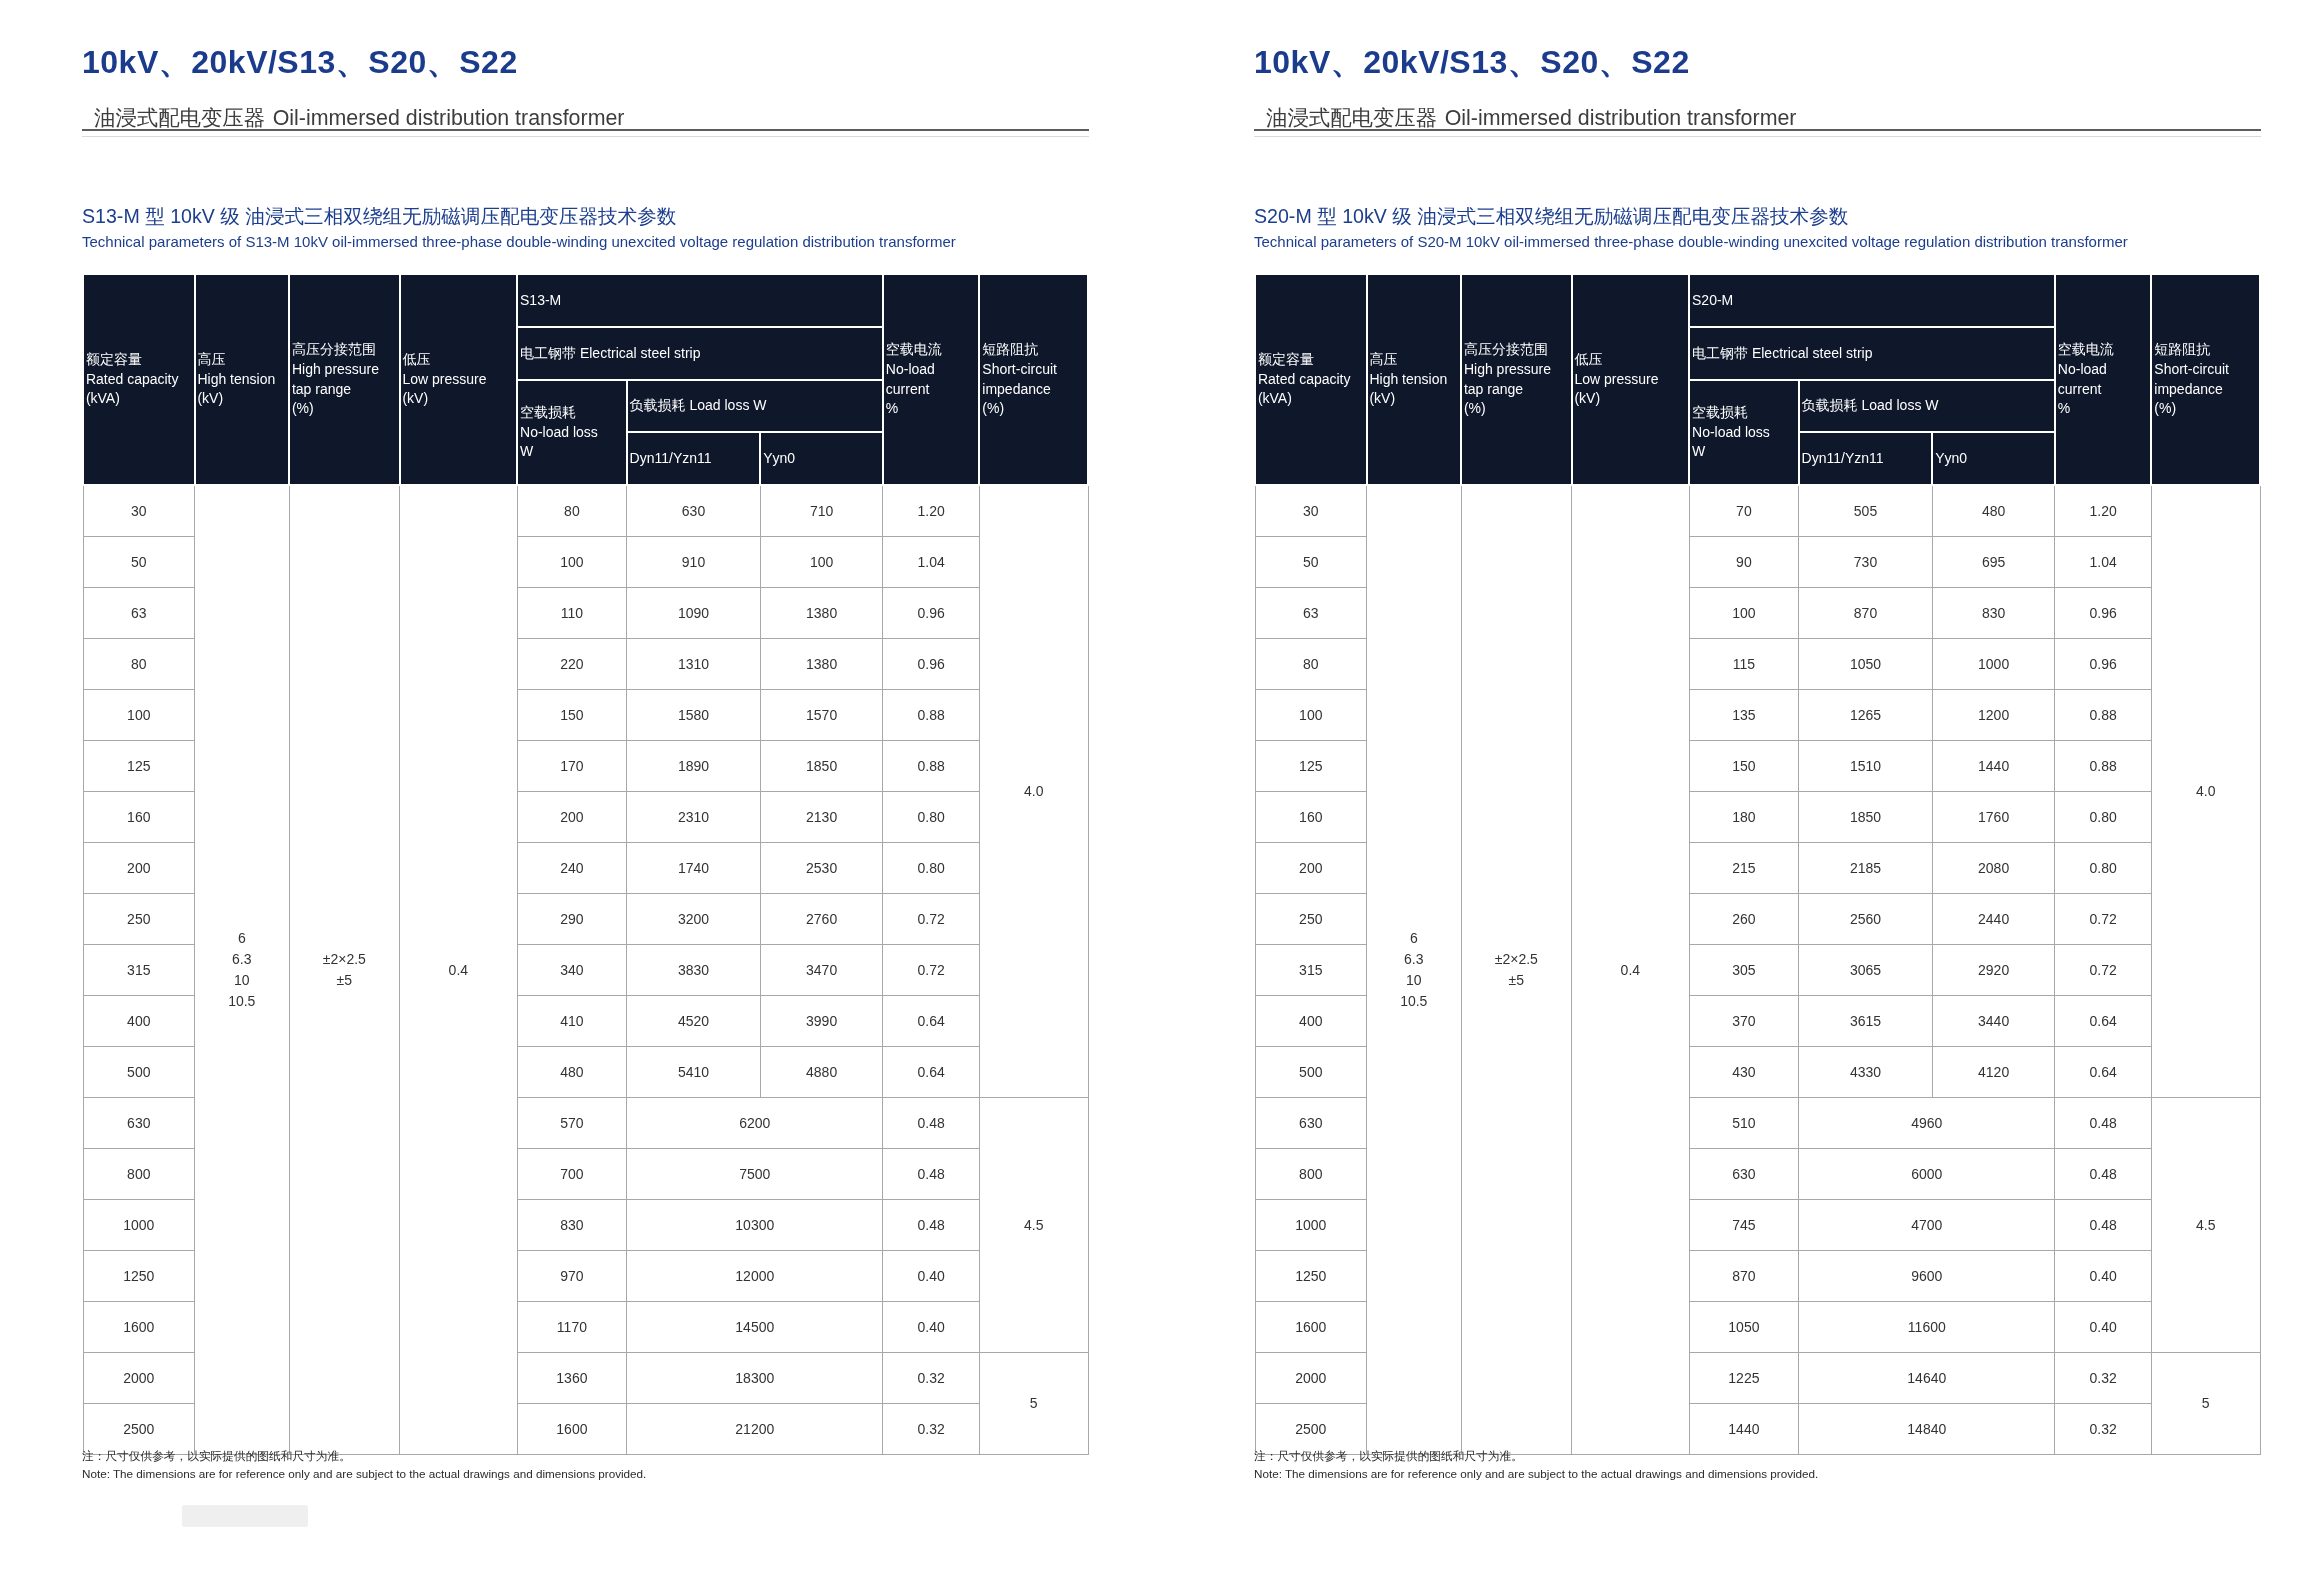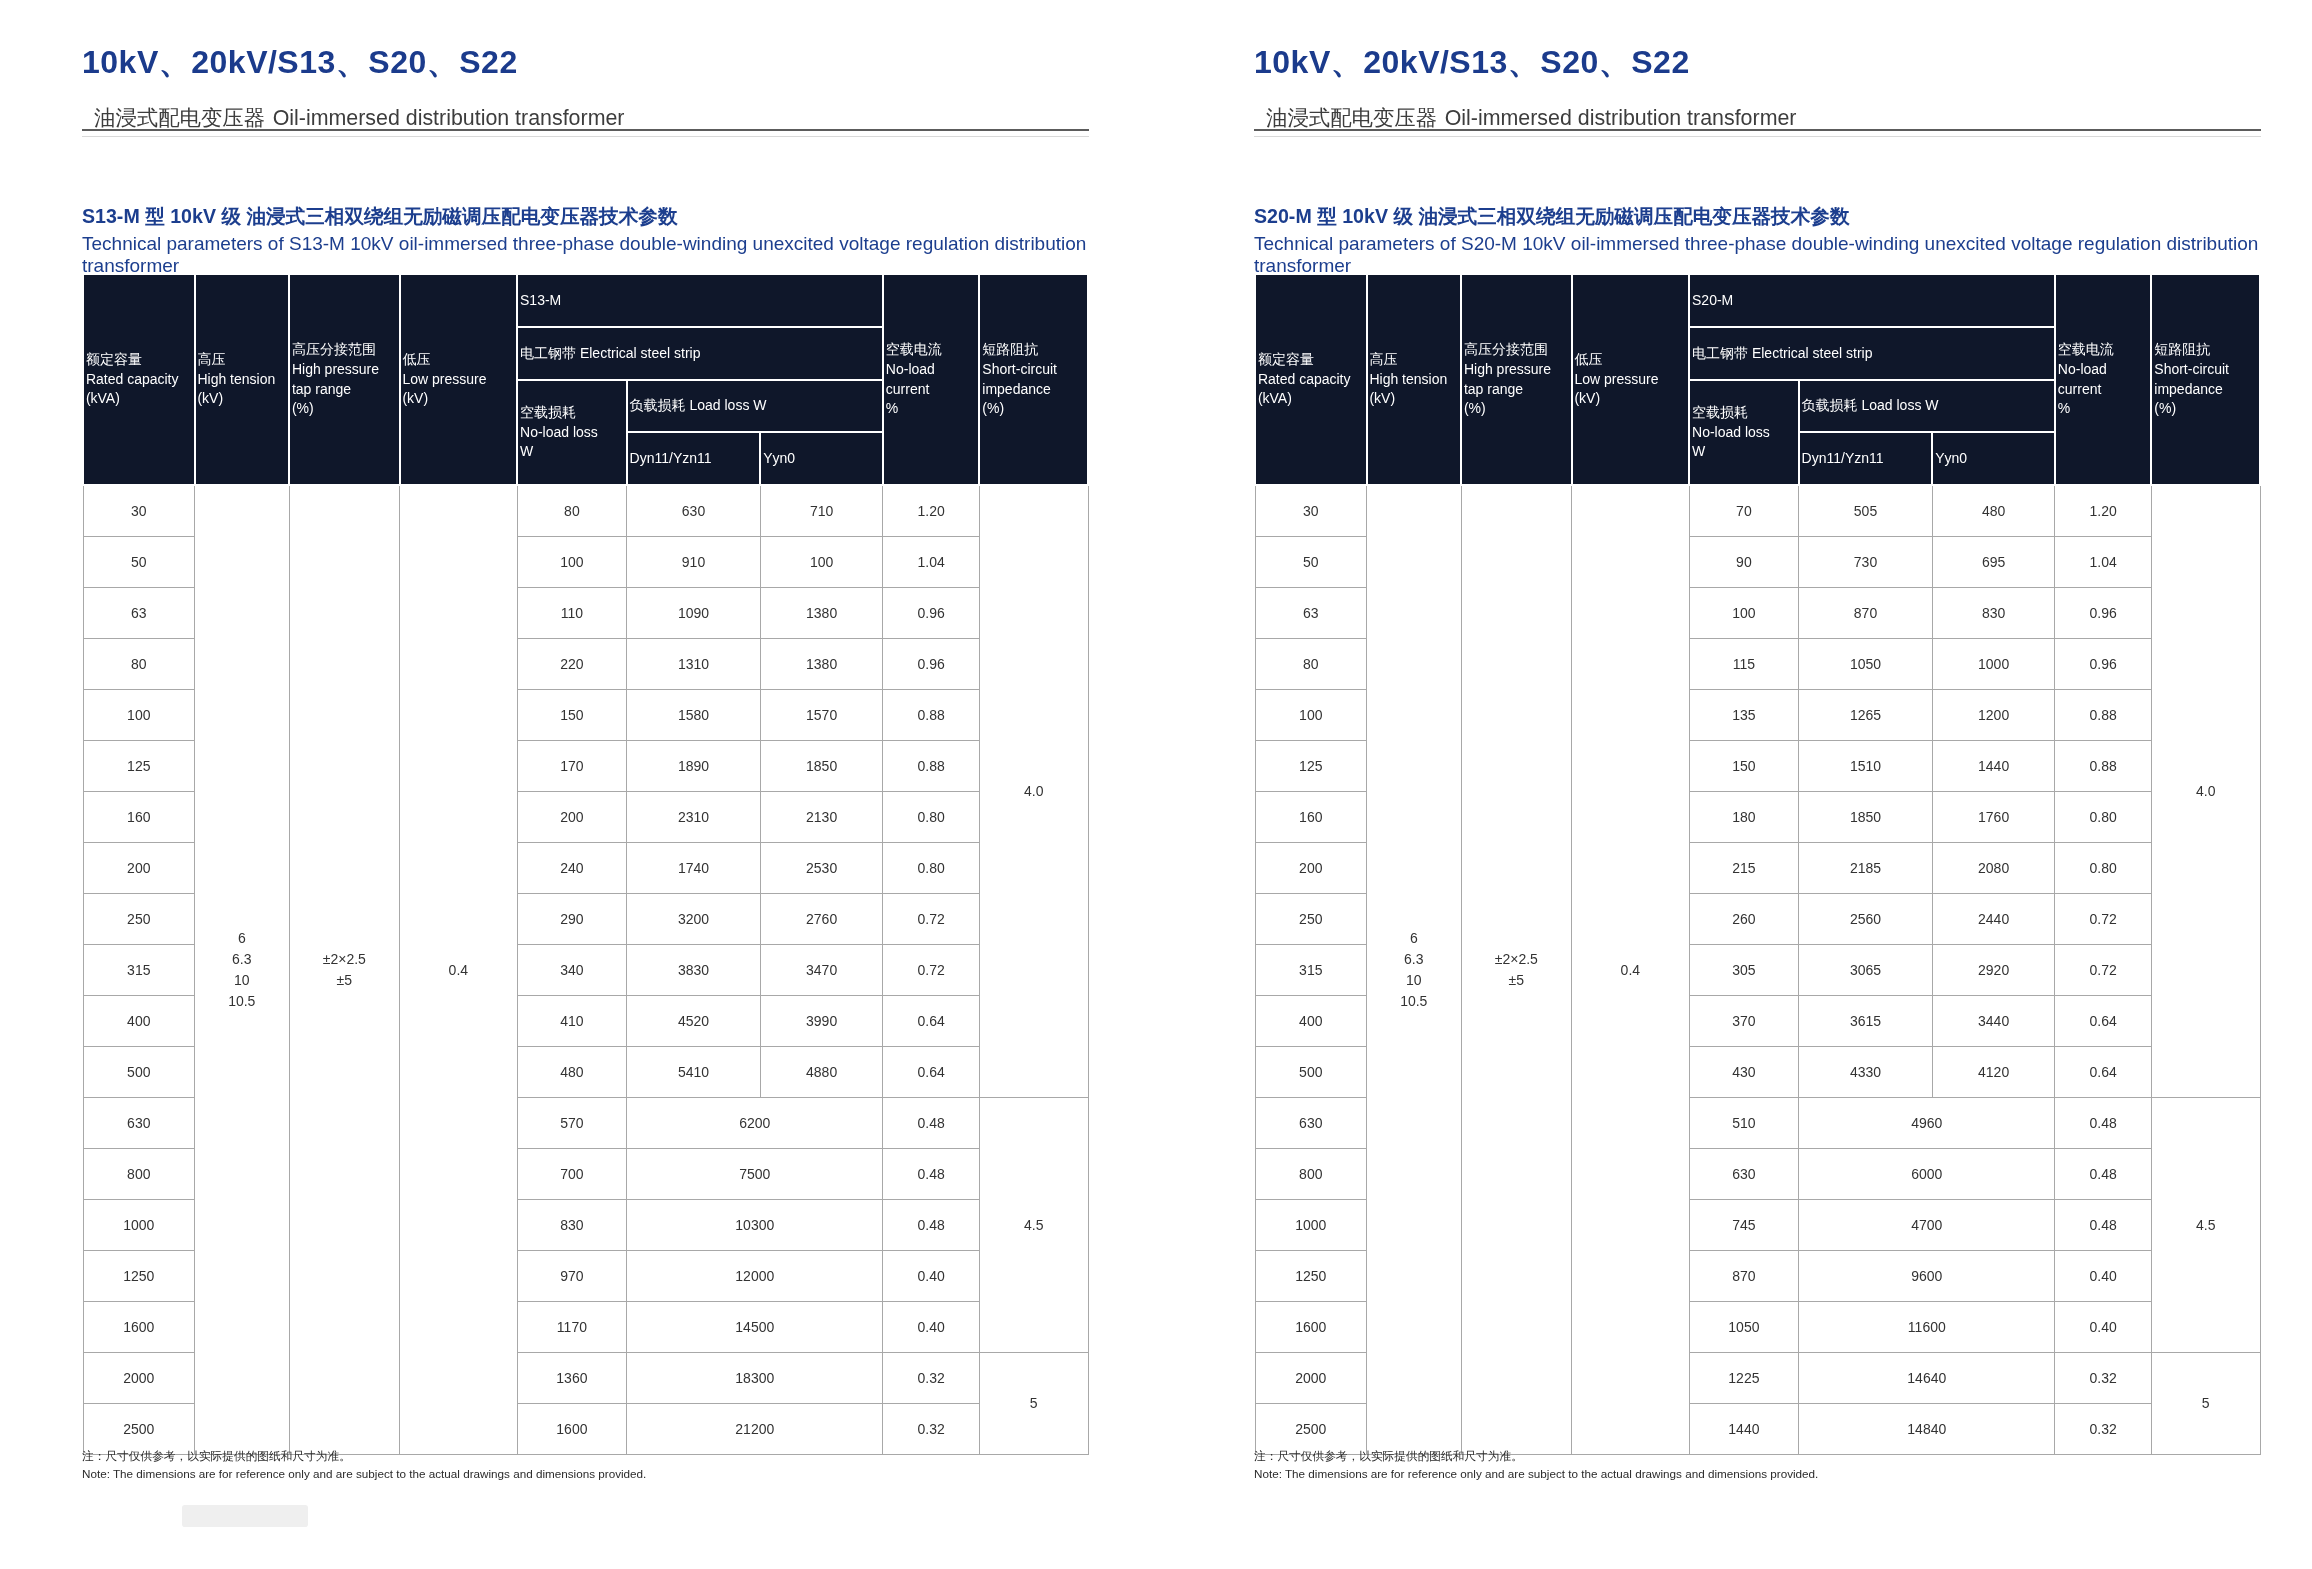--- a/index.html
+++ b/index.html
@@ -19,25 +19,25 @@
     position:absolute;top:91px;left:0;margin:12px;font-size:21.4px;color:#3d3d3d;
   }
   .brand-sub .zh{margin-right:7.5px;}
   .rule{
     position:absolute;top:129px;left:0;width:100%;height:4.7px;
     border-top:2.8px solid #5c5c5c;border-bottom:0.9px solid #d9d9d9;
   }
 
   .tbl-title{
     position:absolute;top:203px;left:0;margin:0;
-    font-size:19.6px;font-weight:700;color:#1c3e8e;
+    font-size:19.6px;font-weight:400;color:#1c3e8e;
   }
   .tbl-sub{
     position:absolute;top:233px;left:0;margin:0;
-    font-size:19px;color:#1c3e8e;
+    font-size:15px;color:#1c3e8e;
   }
 
   table.params{
     position:absolute;top:273px;left:0;width:1007px;
     border-collapse:collapse;table-layout:fixed;
   }
   table.params thead th{
     background:#0f172a;color:#ffffff;border:2.8px solid #ffffff;
     font-weight:normal;font-size:14px;line-height:1.4;
     white-space:pre-line;text-align:left;vertical-align:middle;padding:1.9px;

